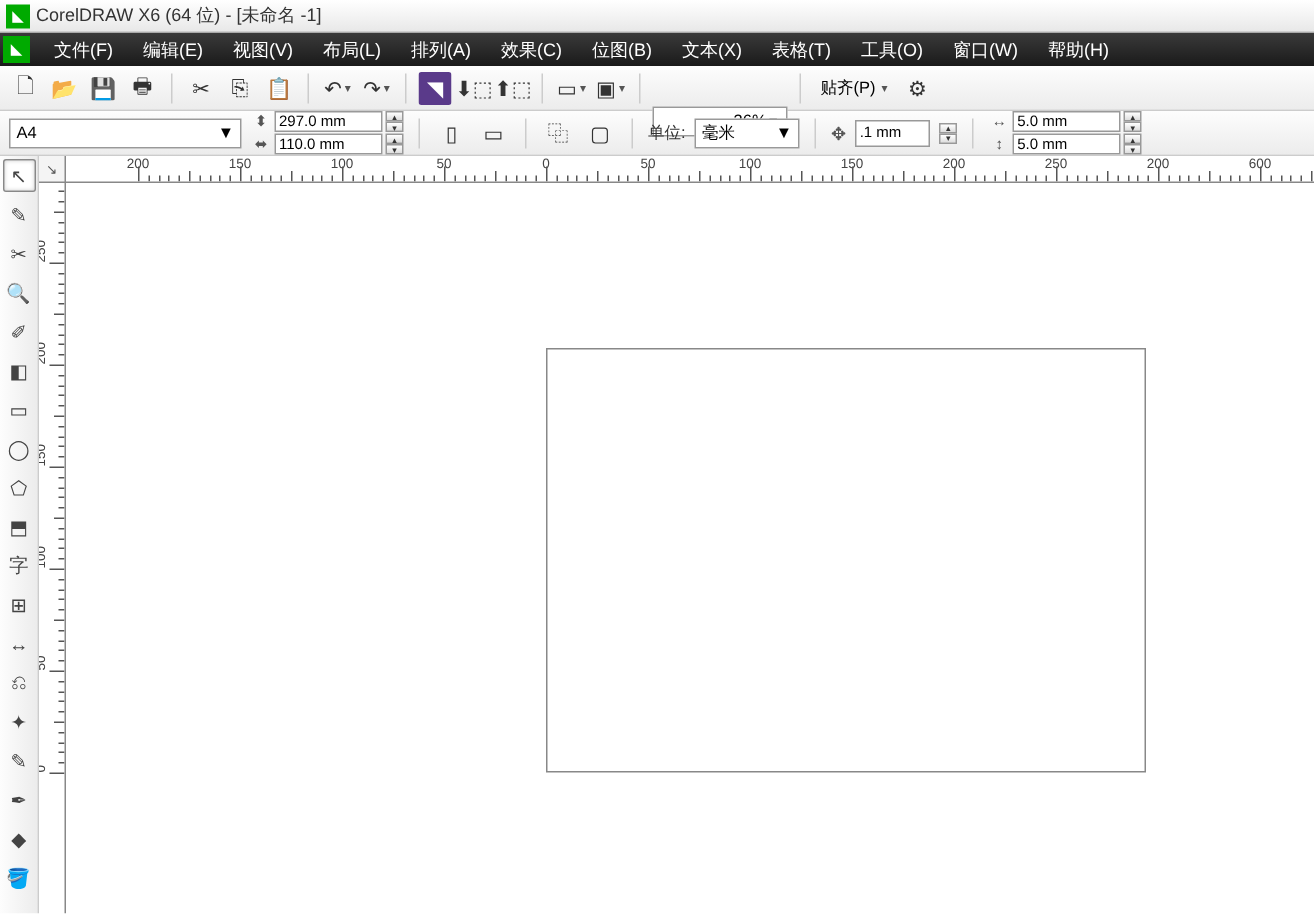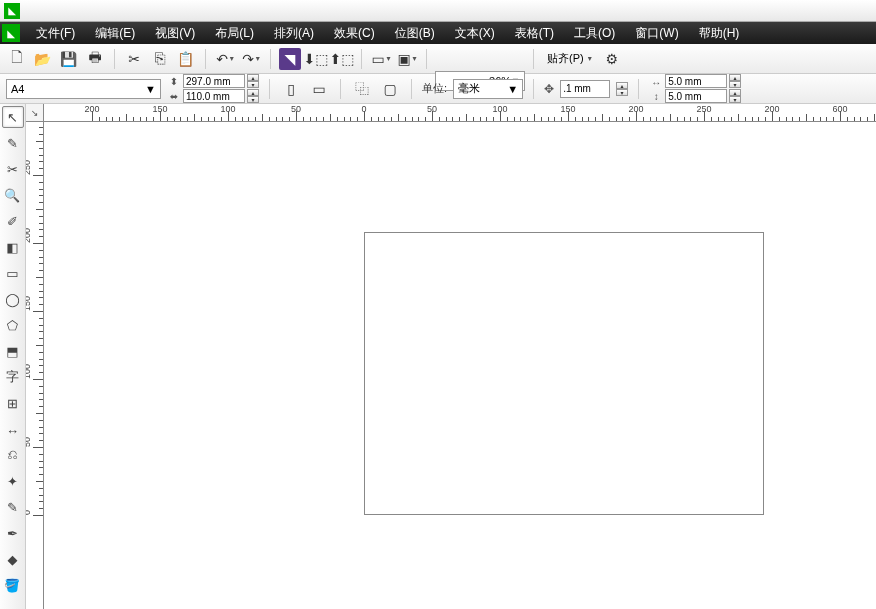--- a/index.html
+++ b/index.html
@@ -20,21 +20,21 @@
 .zoom-combo .arrow { font-size: 9px; color: #555; }
 .snap { display:inline-flex; align-items:center; gap:2px; font-size:11px; padding:0 4px; height:20px; border:1px solid transparent; border-radius:2px;}
 
 .propbar { height: 30px; background: linear-gradient(#fdfdfd,#ececec); border-bottom: 1px solid #ccc; display: flex; align-items: center; padding: 0 6px; gap: 6px; }
 .combo { height: 20px; border: 1px solid #999; background: #fff; display: inline-flex; align-items: center; padding: 0 4px; font-size: 11px; justify-content: space-between; }
 .paper-combo { width: 155px; }
 .unit-combo { width: 70px; }
 .sizegrp { display:flex; flex-direction:column; gap:1px; }
 .sizerow { display:flex; align-items:center; gap:2px; }
 .sizerow .ic { width:14px; display:inline-flex; justify-content:center; color:#555; font-size:10px;}
-.numfield { width: 62px; height: 14px; border: 1px solid #999; background: #fff; font-size: 10px; padding: 0 2px; display:inline-flex; align-items:center;}
+.numfield { width: 72px; height: 14px; border: 1px solid #999; background: #fff; font-size: 10px; padding: 0 2px; display:inline-flex; align-items:center;}
 .spin { display:flex; flex-direction:column; }
 .spin .sb { width:12px; height:7px; border:1px solid #999; background:linear-gradient(#fff,#ddd); font-size:6px; display:flex;align-items:center;justify-content:center; color:#333;}
 .lbl { font-size: 11px; color: #333; }
 
 .workarea { position: relative; height: calc(609px - 22px - 22px - 30px - 30px); display: flex; }
 .toolbox { width: 26px; background: linear-gradient(to right,#fdfdfd,#ececec); border-right: 1px solid #ccc; display: flex; flex-direction: column; align-items: center; padding-top: 2px; gap: 4px; }
 .toolbox .tool { width: 22px; height: 22px; display:flex; align-items:center; justify-content:center; border:1px solid transparent; border-radius:2px; cursor:default; font-size:13px; color:#444;}
 .toolbox .tool.sel { border:1px solid #888; background:#fff; box-shadow: inset 0 0 3px rgba(0,0,0,.2);}
 .canvaswrap { flex:1; position:relative; background:#fff; }
 .hruler { position:absolute; left:18px; right:0; top:0; height:18px; background:#fff; border-bottom:1px solid #888; overflow:hidden; }
@@ -48,20 +48,25 @@
 .vtick { position:absolute; right:0; height:1px; background:#555;}
 .vticklbl { position:absolute; left:1px; font-size:9px; color:#444; transform:translateY(-50%) rotate(-90deg); transform-origin:left center; white-space:nowrap;}
 
 .dropdown-arrow{font-size:8px;color:#555;margin-left:2px;}
 </style>
 </head>
 <body>
 
 <div class="titlebar">
   <span class="logo">◣</span>
+  <span class="title">
+    <span>CorelDRAW X6 (64 位)</span>
+    <span> - </span>
+    <span>[未命名 -1]</span>
+  </span>
 </div>
 
 <div class="menubar">
   <span class="mlogo">◣</span>
   <span class="mitem">文件(F)</span>
   <span class="mitem">编辑(E)</span>
   <span class="mitem">视图(V)</span>
   <span class="mitem">布局(L)</span>
   <span class="mitem">排列(A)</span>
   <span class="mitem">效果(C)</span>

